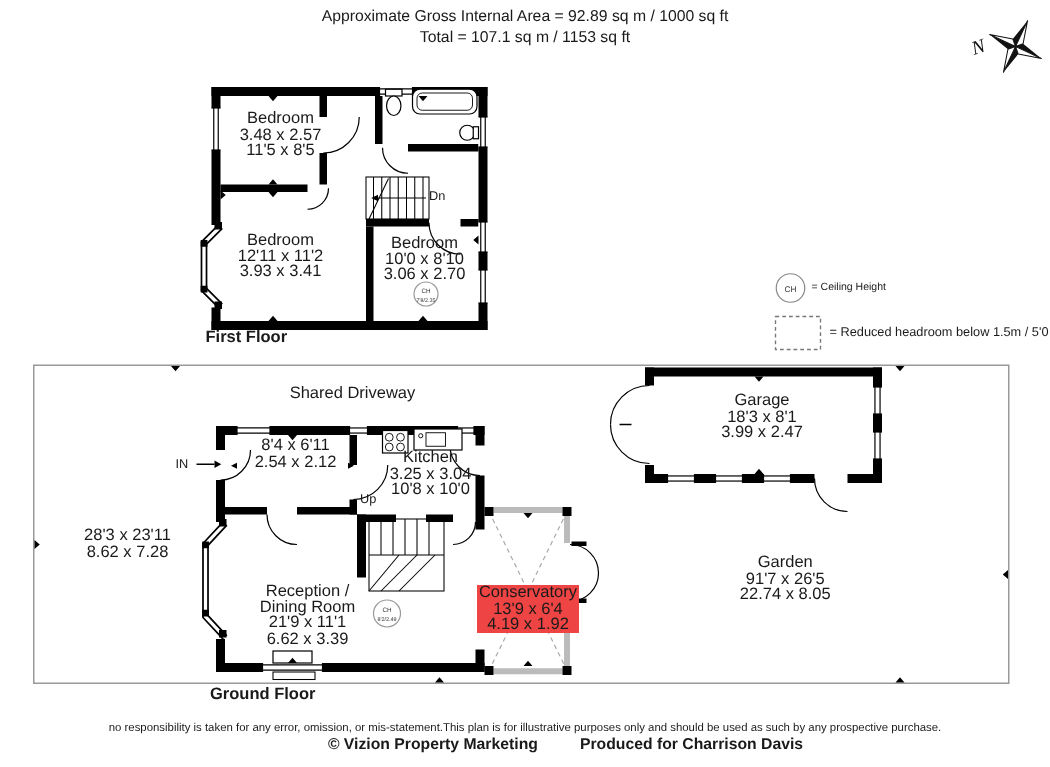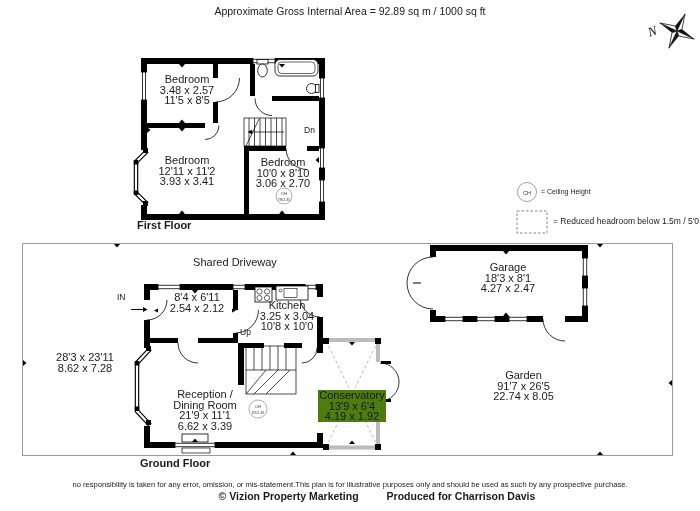--- a/index.html
+++ b/index.html
@@ -9,21 +9,21 @@
   .lbl{position:absolute;text-align:center;font-size:11px;line-height:10.5px;white-space:nowrap;}
   .lbl div{white-space:nowrap;}
   .hdr{position:absolute;left:0;top:5px;width:700px;text-align:center;font-size:10.5px;line-height:13.5px;}
   .floor-title{position:absolute;font-weight:bold;font-size:11px;white-space:nowrap;}
   .legend-txt{position:absolute;font-size:7px;white-space:nowrap;}
   .legend-txt2{position:absolute;font-size:8.5px;white-space:nowrap;}
   .small-lbl{position:absolute;font-size:8.5px;white-space:nowrap;}
   .footer{position:absolute;left:0;width:700px;text-align:center;font-size:7.6px;line-height:10px;}
   .footer3{position:absolute;left:0;top:490px;width:700px;display:flex;justify-content:center;gap:28px;
            font-weight:bold;font-size:10.5px;padding-left:27px;}
-  .bgwhite{background:#4d7c0f;}
+  .bgwhite{background:#ef4444;}
 </style>
 </head>
 <body>
 
 <div class="canvas">
 
   <svg class="plan" width="700" height="511" viewBox="0 0 700 511">
 
     <g>
       <g transform="rotate(25 677 31)">
@@ -324,51 +324,52 @@
         <polygon points="503,316 509,316 506,312.5"></polygon>
       <polygon points="349,342 355,342 352,345.5"></polygon>
         <polygon points="349,444 355,444 352,440.5"></polygon>
       <polygon points="158,308.5 158,312.5 154,310.5"></polygon>
         <polygon points="232,308.5 232,312.5 236,310.5"></polygon>
     </g>
   </svg>
 
   <div class="hdr">
     <div>Approximate Gross Internal Area = 92.89 sq m / 1000 sq ft</div>
+    <div>Total = 107.1 sq m / 1153 sq ft</div>
   </div>
 
   <div class="lbl" style="left:137px;top:74px;width:100px;">
     <div>Bedroom</div>
     <div>3.48 x 2.57</div>
     <div>11'5 x 8'5</div>
   </div>
   <div class="lbl" style="left:137px;top:155px;width:100px;">
     <div>Bedroom</div>
     <div>12'11 x 11'2</div>
     <div>3.93 x 3.41</div>
   </div>
   <div class="lbl" style="left:233px;top:157px;width:100px;">
     <div>Bedroom</div>
     <div>10'0 x 8'10</div>
     <div>3.06 x 2.70</div>
   </div>
-  <div class="small-lbl" style="left:304px;top:125px;">Dn</div>
+  <div class="small-lbl" style="left:286px;top:125px;">Dn</div>
   <div class="floor-title" style="left:137px;top:219px;">First Floor</div>
 
   <div class="legend-txt" style="left:541px;top:188px;">= Ceiling Height</div>
   <div class="legend-txt2" style="left:553px;top:216px;">= Reduced headroom below 1.5m / 5'0</div>
 
   <div class="lbl" style="left:175px;top:257px;width:120px;">
     <div>Shared Driveway</div>
   </div>
   <div class="lbl" style="left:43px;top:352px;width:84px;">
     <div>28'3 x 23'11</div>
     <div>8.62 x 7.28</div>
   </div>
-  <div class="small-lbl" style="left:117px;top:292px;">IN</div>
+  <div class="small-lbl" style="left:117px;top:304px;">IN</div>
   <div class="lbl" style="left:155px;top:292px;width:84px;">
     <div>8'4 x 6'11</div>
     <div>2.54 x 2.12</div>
   </div>
   <div class="lbl" style="left:245px;top:300px;width:84px;">
     <div>Kitchen</div>
     <div>3.25 x 3.04</div>
     <div>10'8 x 10'0</div>
   </div>
   <div class="small-lbl" style="left:240px;top:327px;">Up</div>
@@ -379,21 +380,21 @@
     <div>6.62 x 3.39</div>
   </div>
   <div class="lbl bgwhite" style="left:318px;top:390px;width:68px;">
     <div>Conservatory</div>
     <div>13'9 x 6'4</div>
     <div>4.19 x 1.92</div>
   </div>
   <div class="lbl" style="left:466px;top:262px;width:84px;">
     <div>Garage</div>
     <div>18'3 x 8'1</div>
-    <div>4.27 x 2.47</div>
+    <div>3.99 x 2.47</div>
   </div>
   <div class="lbl" style="left:476px;top:370px;width:95px;">
     <div>Garden</div>
     <div>91'7 x 26'5</div>
     <div>22.74 x 8.05</div>
   </div>
   <div class="floor-title" style="left:140px;top:457px;">Ground Floor</div>
 
   <div class="footer" style="top:480px;">no responsibility is taken for any error, omission, or mis-statement.This plan is for illustrative purposes only and should be used as such by any prospective purchase.</div>
   <div class="footer3">

